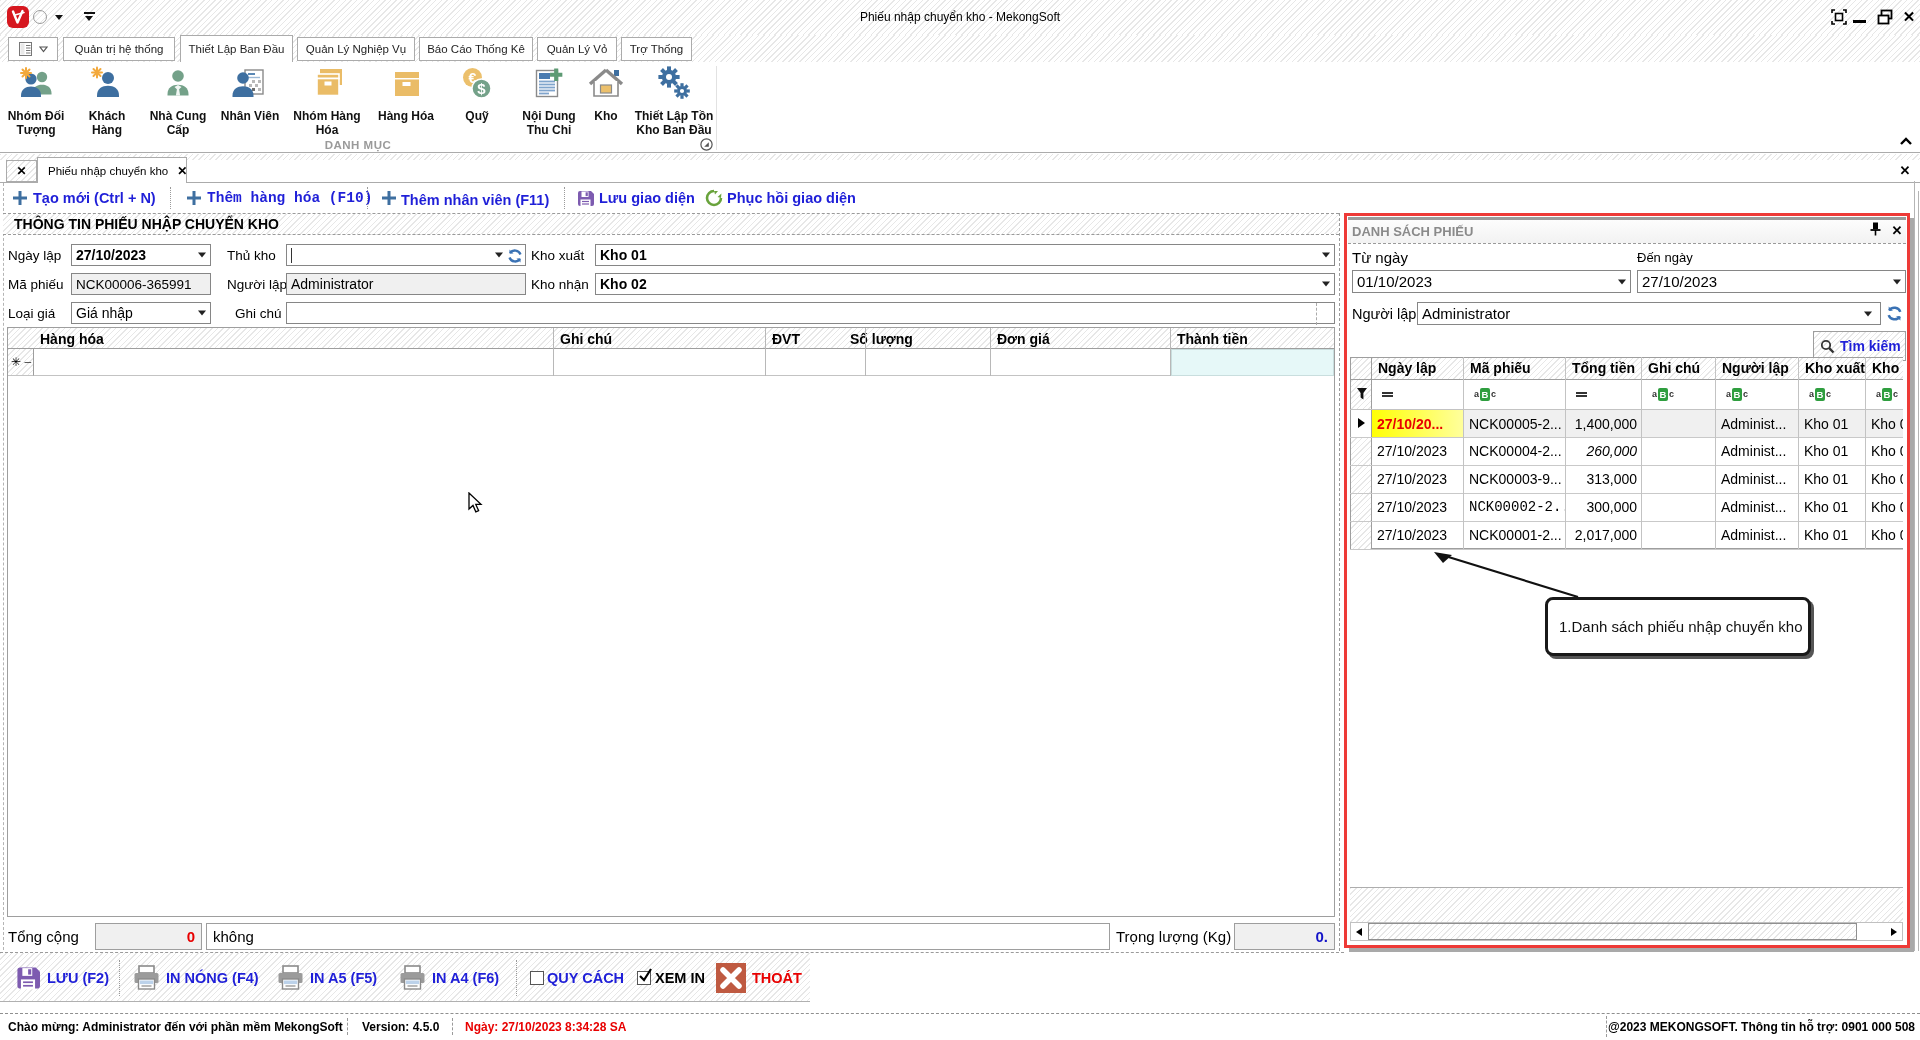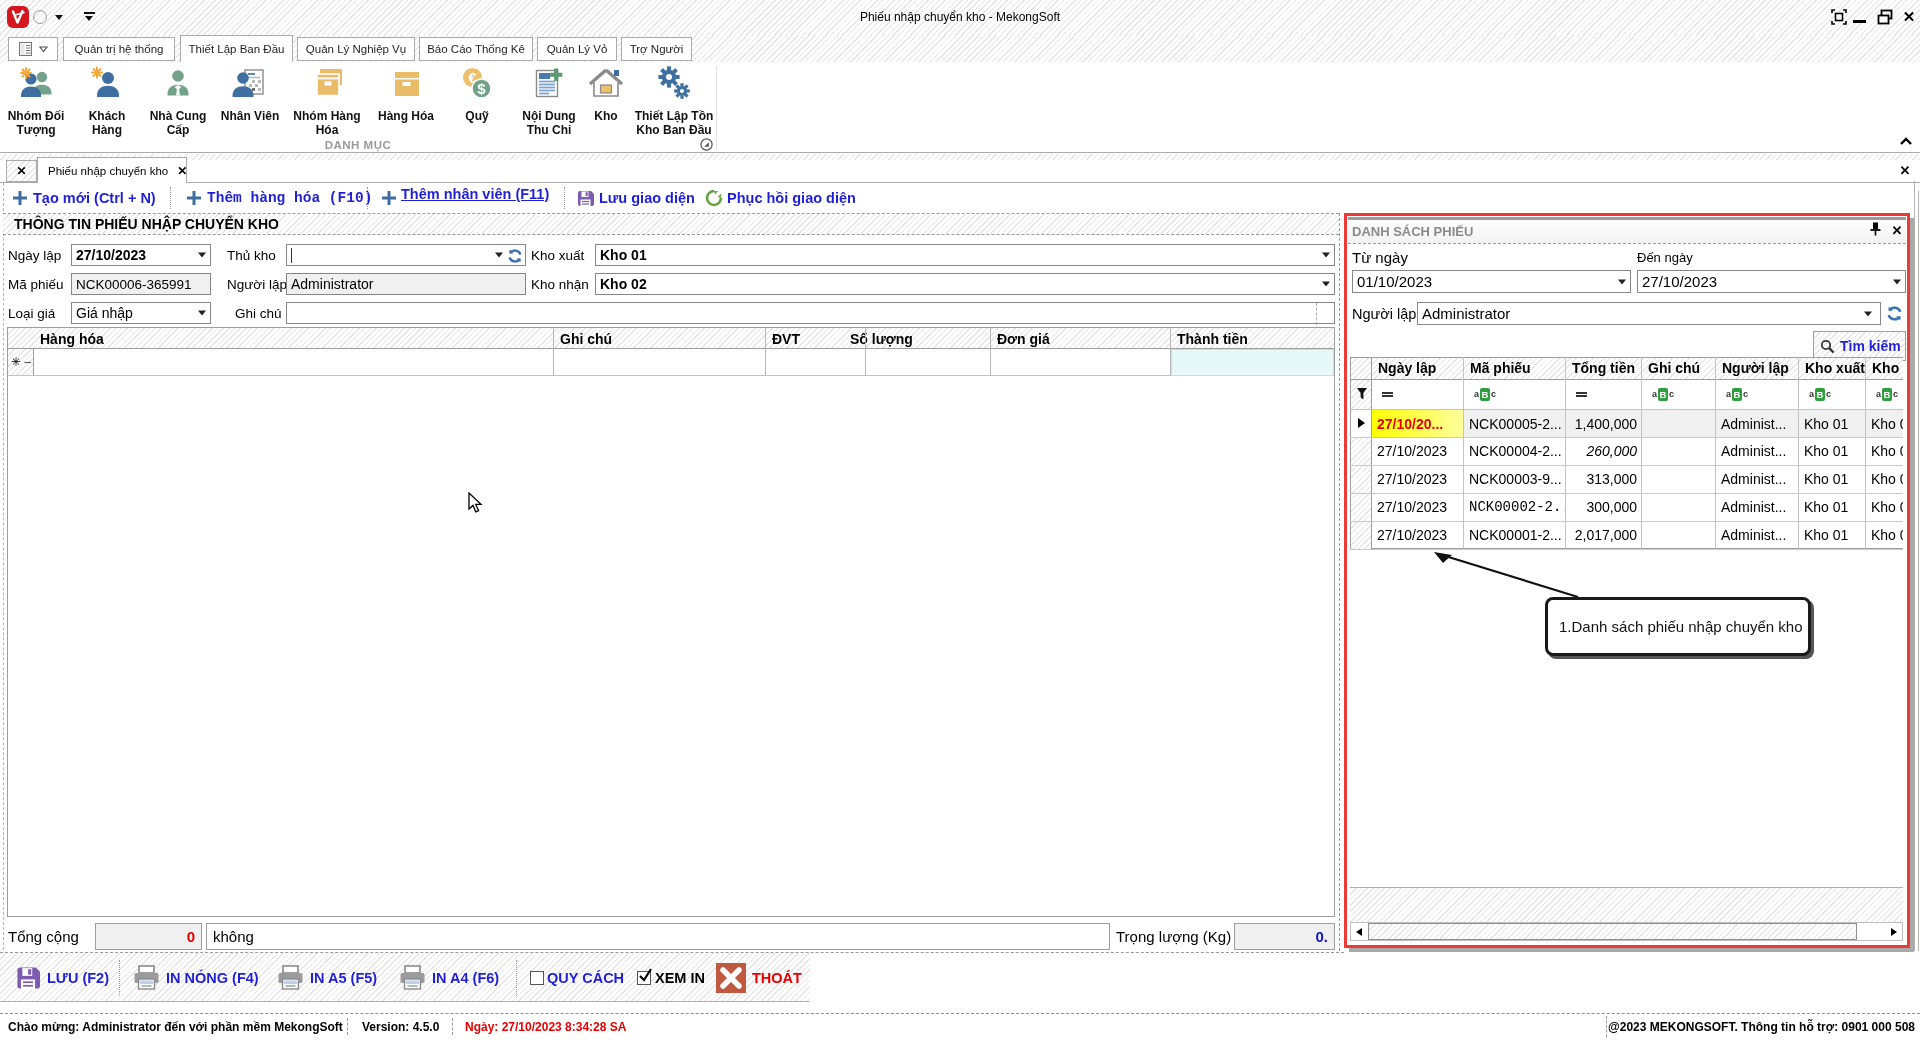--- a/index.html
+++ b/index.html
@@ -84,21 +84,21 @@
       </svg>
       <svg style="margin-left:3px;" width="9" height="7" viewBox="0 0 9 7">
           <path d="M1 1 h7 l-3.5 4.5 z" fill="none" stroke="#555" stroke-width="1.2"></path>
         </svg>
     </div>
     <div class="ribtab" style="left:63px;width:112px;">Quản trị hệ thống</div>
     <div class="ribtab" style="left:180px;width:113px;top:35px;height:27px;border-bottom:none;z-index:3;">Thiết Lập Ban Đầu</div>
     <div class="ribtab" style="left:297px;width:118px;">Quản Lý Nghiệp Vụ</div>
     <div class="ribtab" style="left:419px;width:114px;">Báo Cáo Thống Kê</div>
     <div class="ribtab" style="left:537px;width:80px;">Quản Lý Vỏ</div>
-    <div class="ribtab" style="left:621px;width:71px;">Trợ Người</div>
+    <div class="ribtab" style="left:621px;width:71px;">Trợ Thống</div>
   </div>
   <div id="ribbonbody">
     <div class="ribitem" style="left:-7px;">
       <svg width="36" height="36" viewBox="0 0 36 36">
         <circle cx="24" cy="11" r="5.2" fill="#74a189"></circle>
         <path d="M14.5 28.5 v-1.2 c0,-6 4.3,-8.6 9.5,-8.6 s9.5,2.6 9.5,8.6 v1.2 z" fill="#74a189"></path>
         <circle cx="13" cy="13" r="5.6" fill="#3e6fa0"></circle>
         <path d="M3 31 v-1.4 c0,-6.4 4.6,-9.2 10,-9.2 s10,2.8 10,9.2 V31 z" fill="#3e6fa0"></path>
         <g stroke="#f3a93c" stroke-width="2" stroke-linecap="round">
           <line x1="8" y1="2" x2="8" y2="12"></line>
@@ -268,21 +268,21 @@
     <div class="tbtn" style="left:33px;top:186px;height:24px;">Tạo mới (Ctrl + N)</div>
     <div class="dotline-v" style="left:170px;top:187px;height:22px;"></div>
     <svg class="abs" style="left:186px;top:190px;" width="16" height="16" viewBox="0 0 16 16">
         <path d="M8 1 V15 M1 8 H15" stroke="#3e6fa0" stroke-width="3"></path>
       </svg>
     <div class="tbtn" style="left:207px;top:186px;height:24px;font-family:Liberation Mono, monospace;">Thêm hàng hóa (F10)</div>
     <div class="dotline-v" style="left:367px;top:187px;height:22px;"></div>
     <svg class="abs" style="left:381px;top:190px;" width="16" height="16" viewBox="0 0 16 16">
         <path d="M8 1 V15 M1 8 H15" stroke="#3e6fa0" stroke-width="3"></path>
       </svg>
-    <div class="tbtn" style="left:401px;top:182px;height:24px;text-decoration:underline;">Thêm nhân viên (F11)</div>
+    <div class="tbtn" style="left:401px;top:188px;height:24px;">Thêm nhân viên (F11)</div>
     <div class="dotline-v" style="left:564px;top:187px;height:22px;"></div>
     <svg class="abs" style="left:577px;top:190px;" width="17" height="17" viewBox="0 0 17 17">
       <path d="M1 3 q0,-2 2,-2 h11 l3,3 v10 q0,2 -2,2 h-12 q-2,0 -2,-2 z" fill="#7d5bb0"></path>
       <rect x="4.5" y="1.5" width="7" height="5.5" fill="#fff"></rect>
       <rect x="8.6" y="2.3" width="2.2" height="3.8" fill="#7d5bb0"></rect>
       <rect x="3.5" y="9.5" width="10" height="7" fill="#fff"></rect>
       <line x1="5" y1="11.5" x2="12" y2="11.5" stroke="#7d5bb0" stroke-width="1.2"></line>
       <line x1="5" y1="14" x2="12" y2="14" stroke="#7d5bb0" stroke-width="1.2"></line>
     </svg>
     <div class="tbtn" style="left:599px;top:186px;height:24px;">Lưu giao diện</div>

